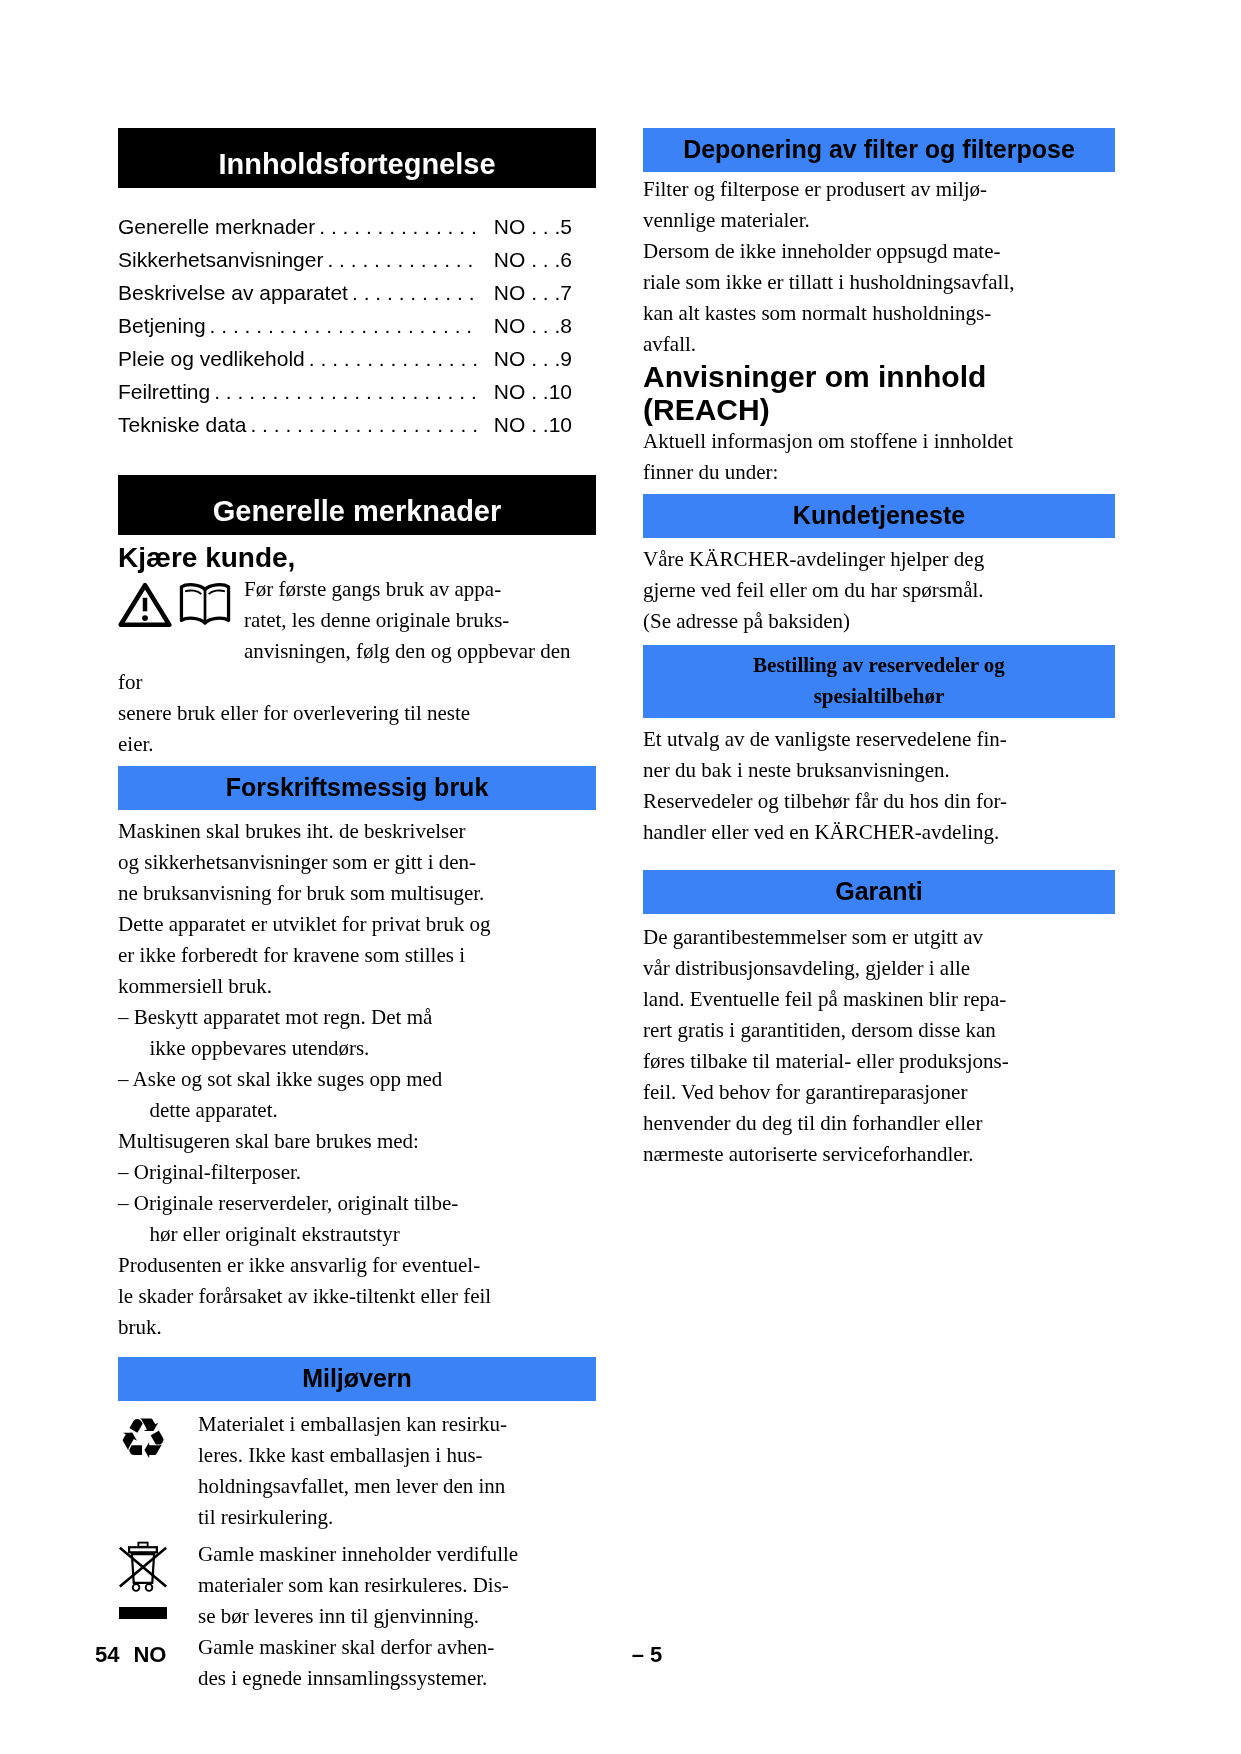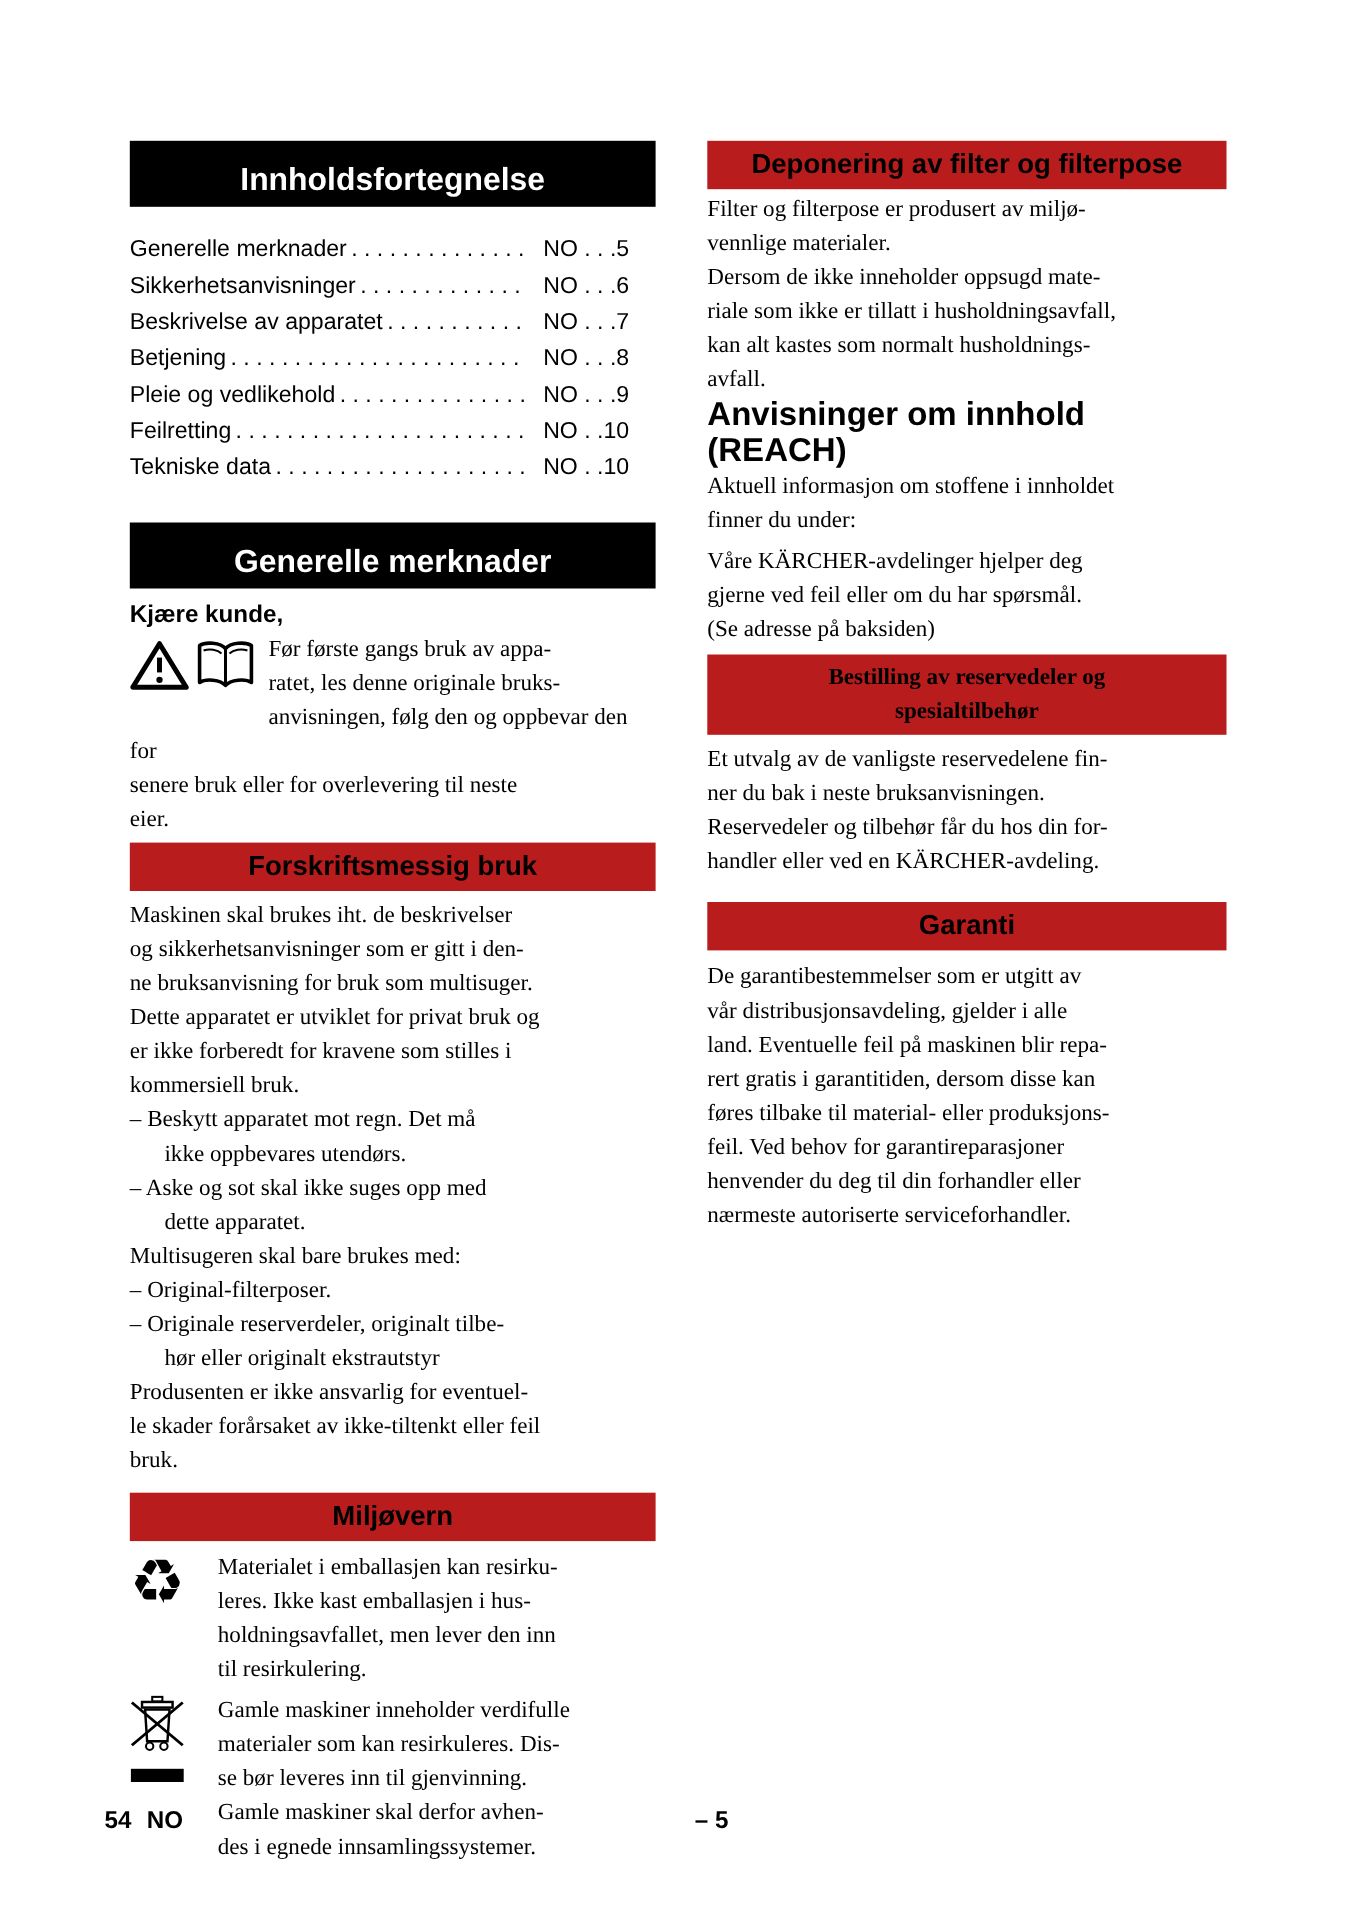--- a/index.html
+++ b/index.html
@@ -14,35 +14,35 @@
   .col{position:absolute;top:128px;}
   .col-left{left:118px;width:478px;}
   .col-right{left:643px;width:472px;}
 
   .bar-black{
     background:#000000;color:#ffffff;
     font-weight:bold;font-size:29px;line-height:33px;
     text-align:center;padding:20px 4px 7px;
   }
   .bar-gray{
-    background:#b91c1c;color:#000000;
+    background:#3b82f6;color:#000000;
     font-weight:bold;font-size:25px;line-height:33px;
     text-align:center;padding:5px 4px 6px;
   }
   .lines{white-space:pre-wrap;font-size:21px;line-height:31px;font-family:Liberation Serif, serif;}
 
   
   .toc{margin:22px 0 0 0;padding-right:24px;}
   .toc-row{display:flex;align-items:baseline;font-size:21px;line-height:33px;}
   .toc-label{flex:0 0 auto;}
   .toc-leader{flex:1 1 auto;overflow:hidden;white-space:nowrap;padding:0 4px;}
   .toc-ref{flex:0 0 auto;width:94px;text-align:right;white-space:pre;}
 
   .mt34{margin-top:34px;}
-  .salutation{font-size:22px;line-height:33px;font-weight:bold;margin-top:6px;}
+  .salutation{font-size:28px;line-height:33px;font-weight:bold;margin-top:6px;}
 
   .intro{margin-top:0;}
   .intro-icons{float:left;width:126px;height:58px;padding-top:6px;}
   .intro-icons svg{display:inline-block;vertical-align:middle;}
 
   .gray-after{margin-top:6px;}
   .para{margin-top:6px;}
 
   .eco-item{display:flex;margin-top:8px;}
   .eco-icon-col{flex:0 0 80px;padding-top:2px;}
@@ -203,20 +203,21 @@
 riale som ikke er tillatt i husholdningsavfall,
 kan alt kastes som normalt husholdnings-
 avfall.</div>
 
     <div class="bold-heading">Anvisninger om innhold (REACH)</div>
 
     <div class="lines">Aktuell informasjon om stoffene i innholdet
 finner du under:</div>
 
 
+    <div class="bar-gray" style="margin-top:6px;">Kundetjeneste</div>
 
     <div class="lines para">Våre KÄRCHER-avdelinger hjelper deg
 gjerne ved feil eller om du har spørsmål.
 (Se adresse på baksiden)</div>
 
     <div class="bar-gray lines" style="margin-top:8px;white-space:pre-wrap;">Bestilling av reservedeler og
 spesialtilbehør</div>
 
     <div class="lines para">Et utvalg av de vanligste reservedelene fin-
 ner du bak i neste bruksanvisningen.

